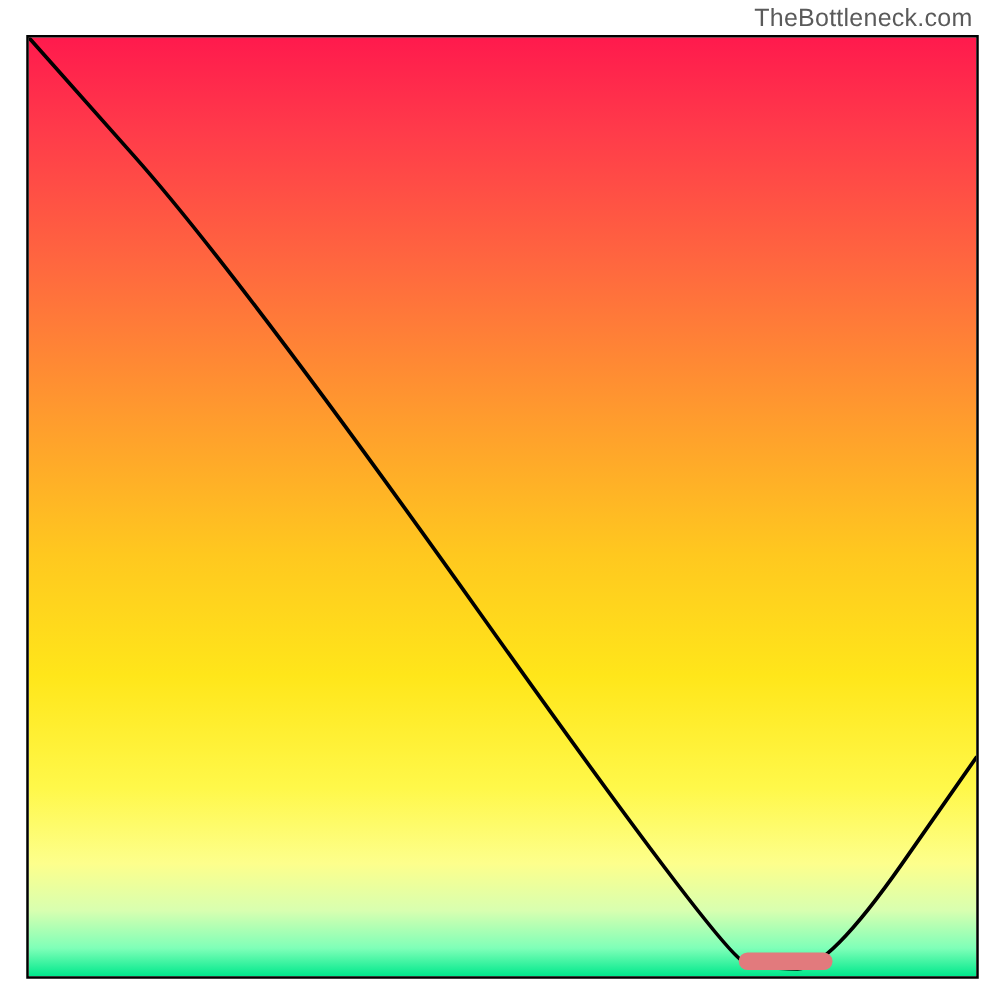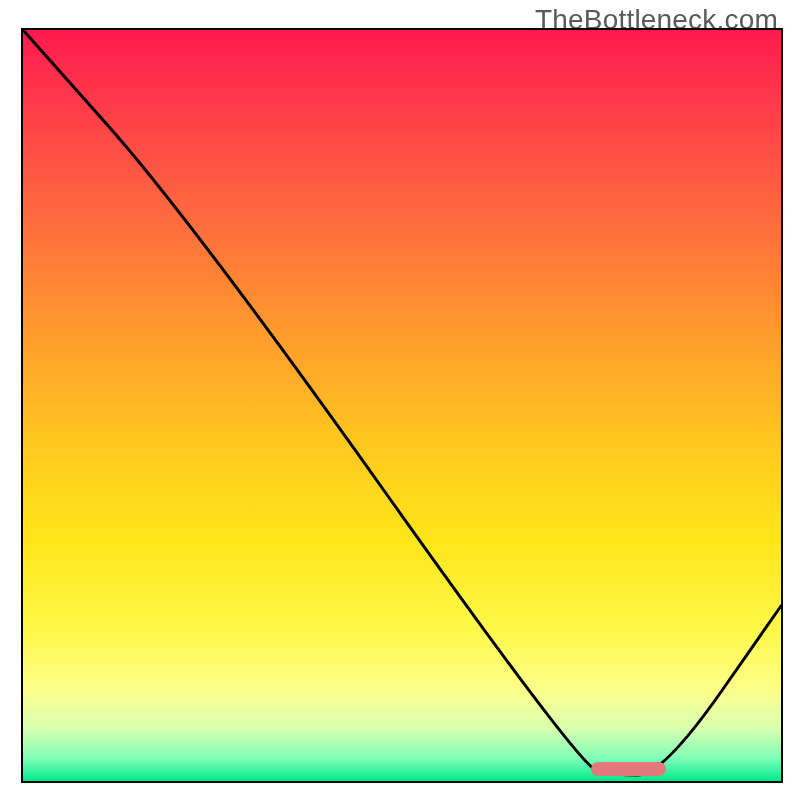--- a/index.html
+++ b/index.html
@@ -36,21 +36,21 @@
       #d8ffb0 93%,
       #7fffb8 97%,
       #00e88c 100%
     );
   }
   .watermark {
     position: absolute;
     top: 4px;
     right: 22px;
     color: #5a5a5a;
-    font-size: 28px;
+    font-size: 20px;
     font-weight: 500;
     letter-spacing: 0.2px;
     margin-left: 20px;
   }
   svg.curve {
     position: absolute;
     left: 0;
     top: 0;
     width: 100%;
     height: 100%;

